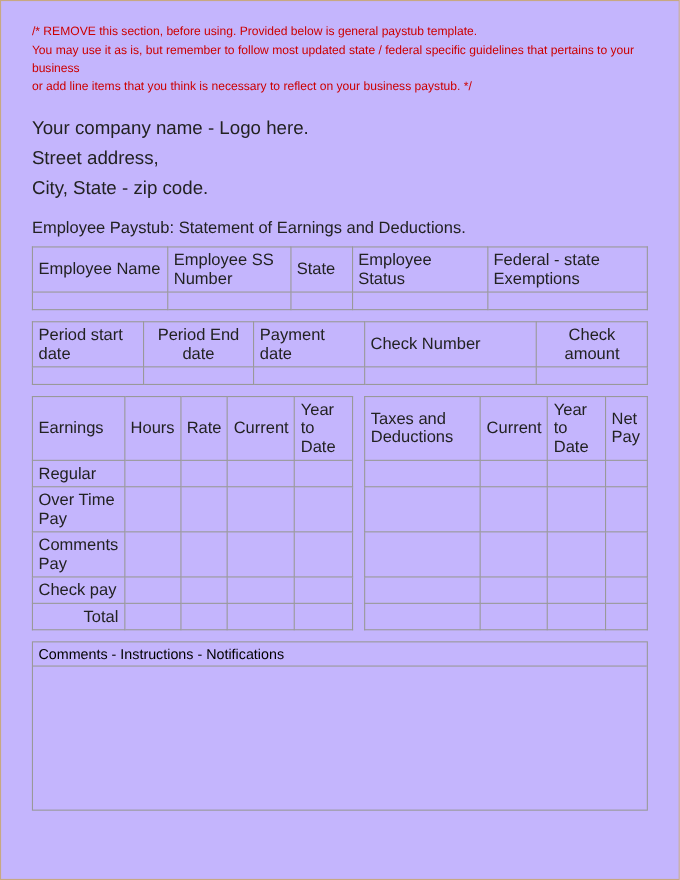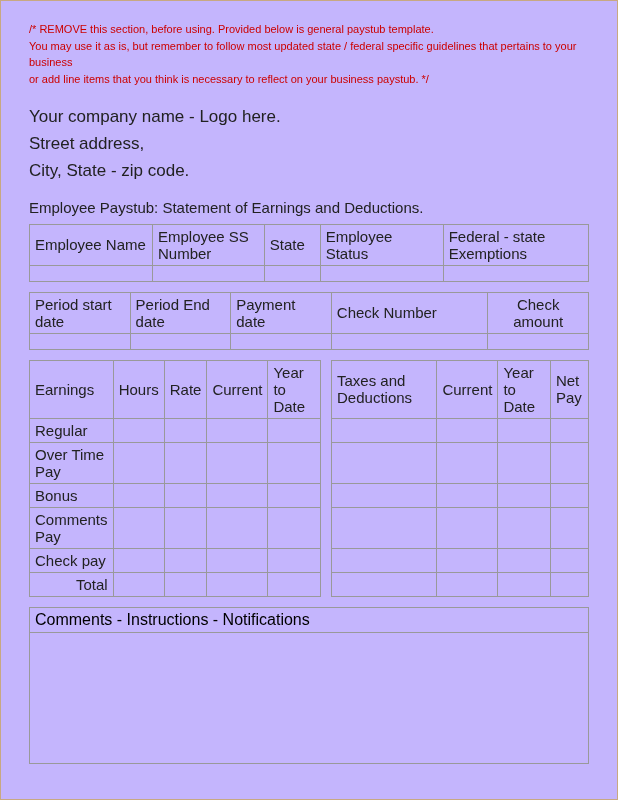--- a/index.html
+++ b/index.html
@@ -69,21 +69,21 @@
     }
 
     .comments-box {
       border: 1px solid #999;
       margin-top: 10px;
     }
 
     .comments-header {
       padding: 3px 5px;
       border-bottom: 1px solid #999;
-      font-size: 16px;
+      font-size: 13px;
     }
 
     .comments-body {
       height: 130px;
     }
 
     .empty-row td {
       height: 16px;
     }
 
@@ -135,21 +135,21 @@
         </tr>
       </tbody>
     </table>
   </div>
 
   <div class="section-gap">
     <table>
       <thead>
         <tr>
           <td style="width:18%;">Period start date</td>
-          <td style="width:18%;">Period End date</td>
+          <td style="width:18%;text-align:center;">Period End date</td>
           <td style="width:18%;">Payment date</td>
           <td style="width:28%;">Check Number</td>
           <td style="width:18%;text-align:center;">Check amount</td>
         </tr>
       </thead>
       <tbody>
         <tr class="empty-row">
           <td></td>
           <td></td>
           <td></td>
@@ -195,32 +195,20 @@
           <td></td>
           <td></td>
           <td></td>
           <td style="border:none;"></td>
           <td></td>
           <td></td>
           <td></td>
           <td></td>
         </tr>
         <tr class="data-row">
-          <td>Bonus</td>
-          <td></td>
-          <td></td>
-          <td></td>
-          <td></td>
-          <td style="border:none;"></td>
-          <td></td>
-          <td></td>
-          <td></td>
-          <td></td>
-        </tr>
-        <tr class="data-row">
           <td>Comments Pay</td>
           <td></td>
           <td></td>
           <td></td>
           <td></td>
           <td style="border:none;"></td>
           <td></td>
           <td></td>
           <td></td>
           <td></td>

